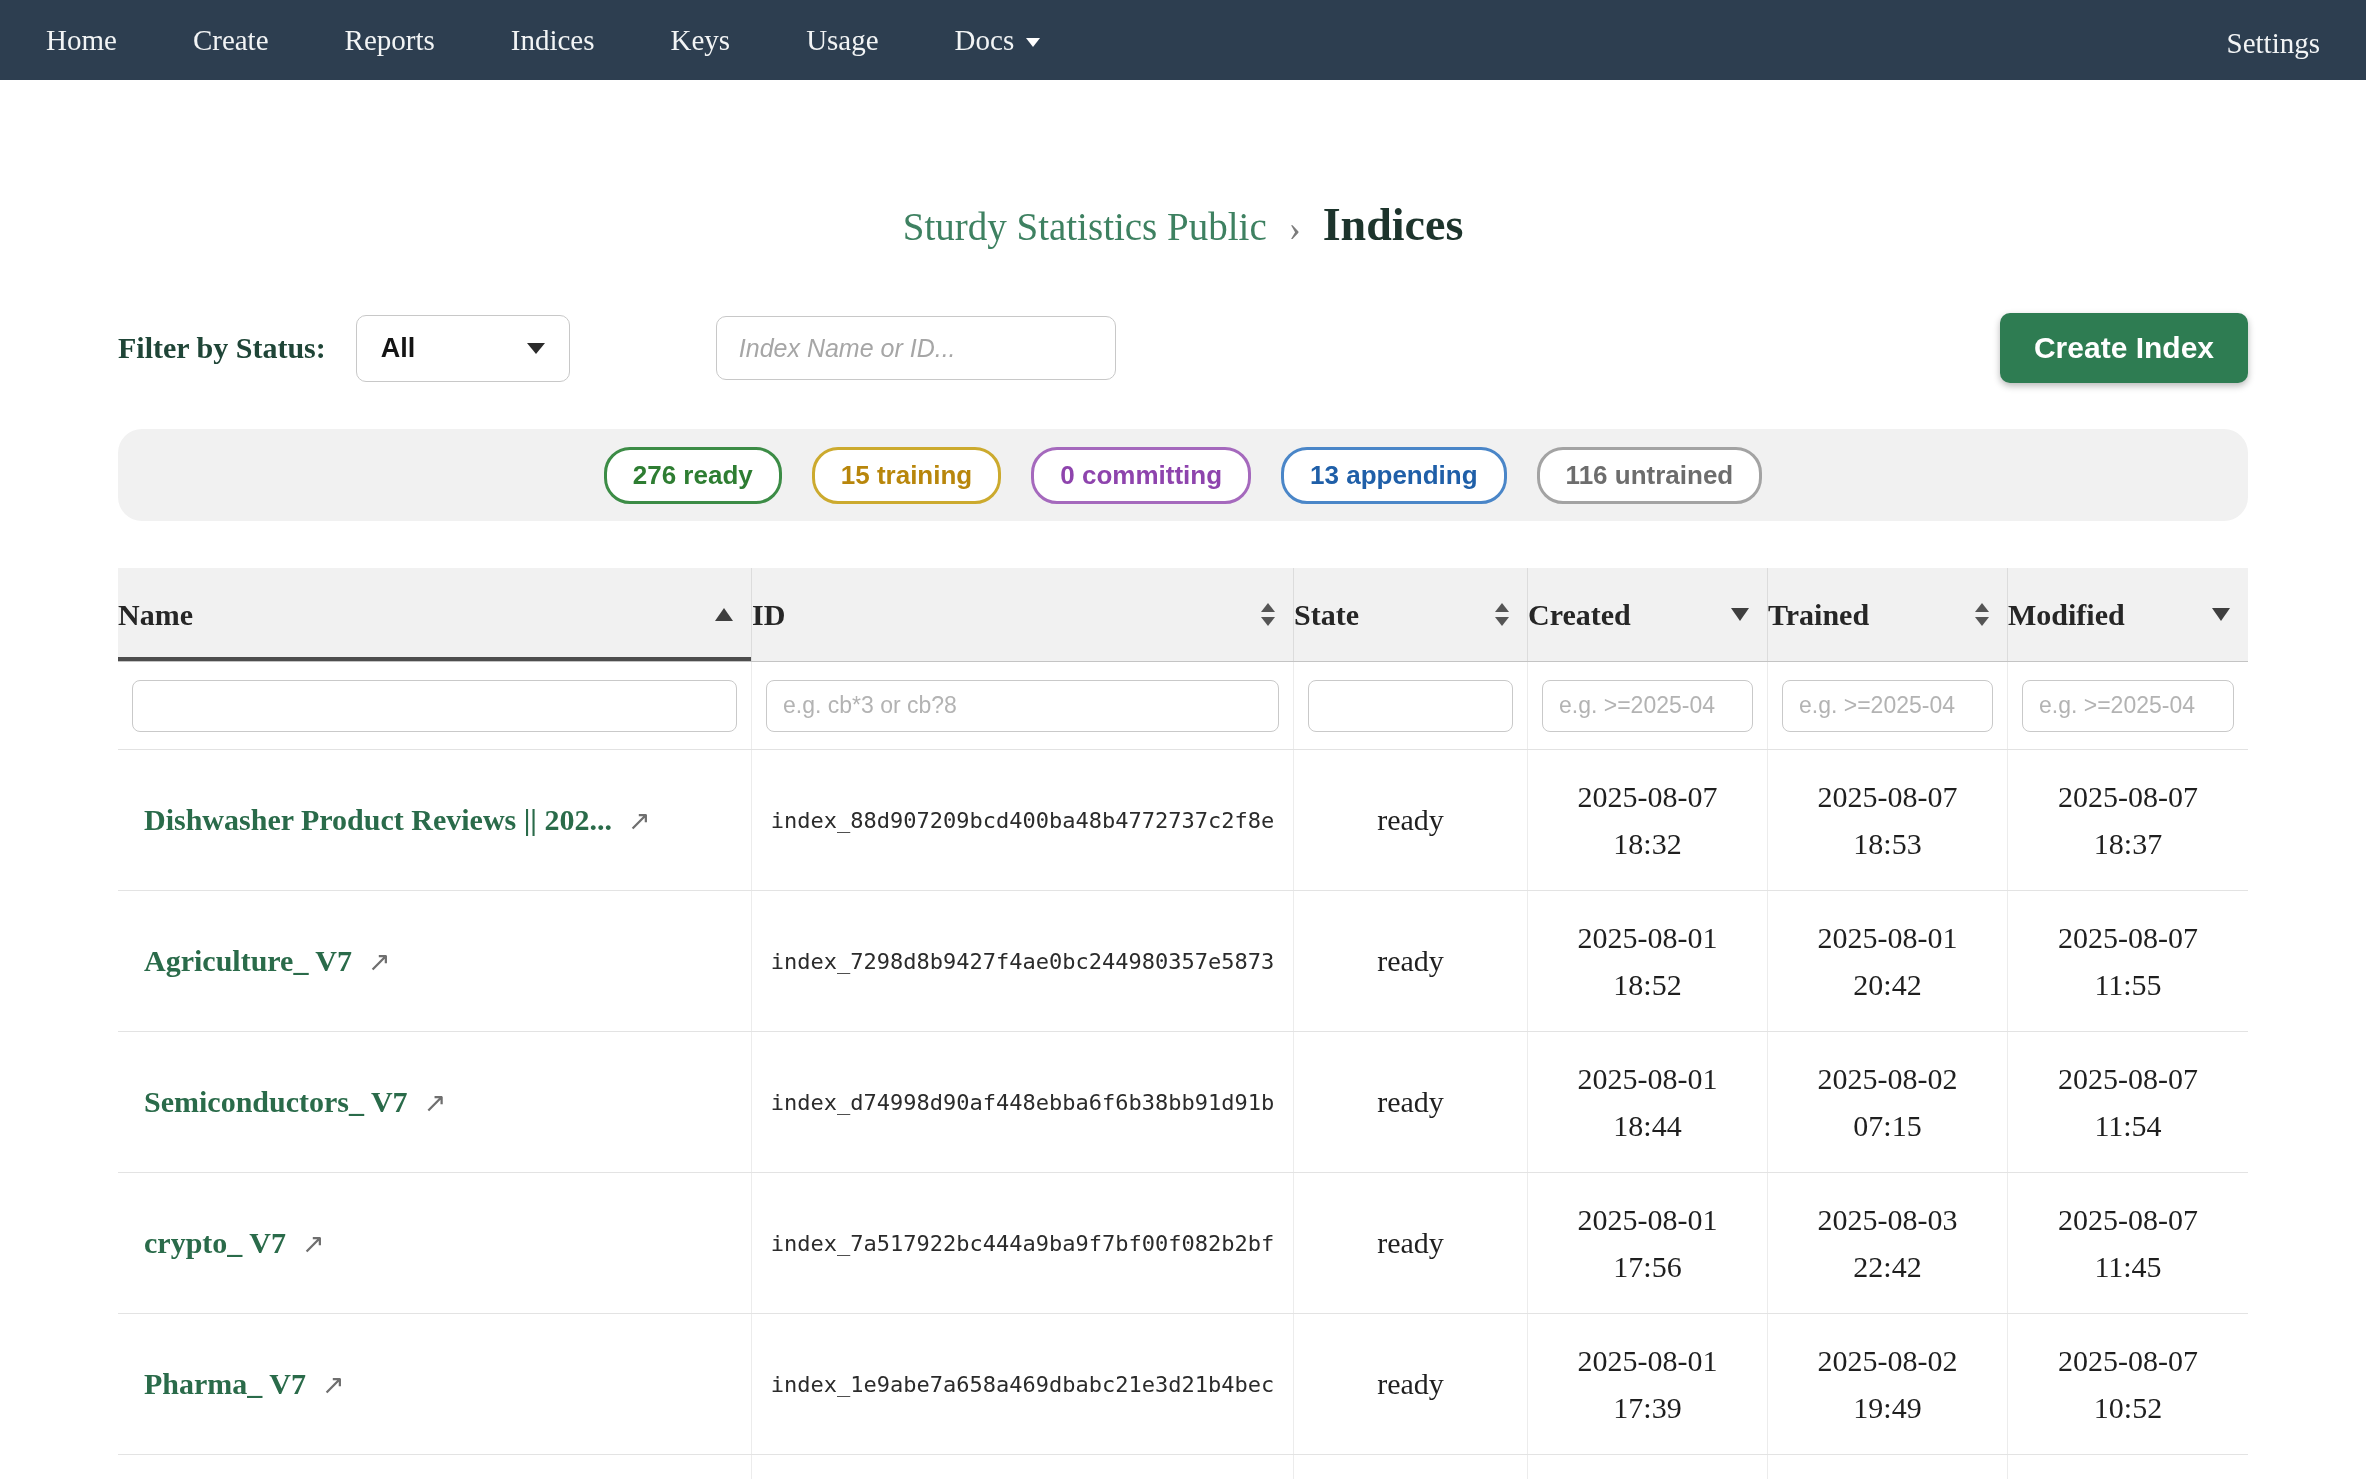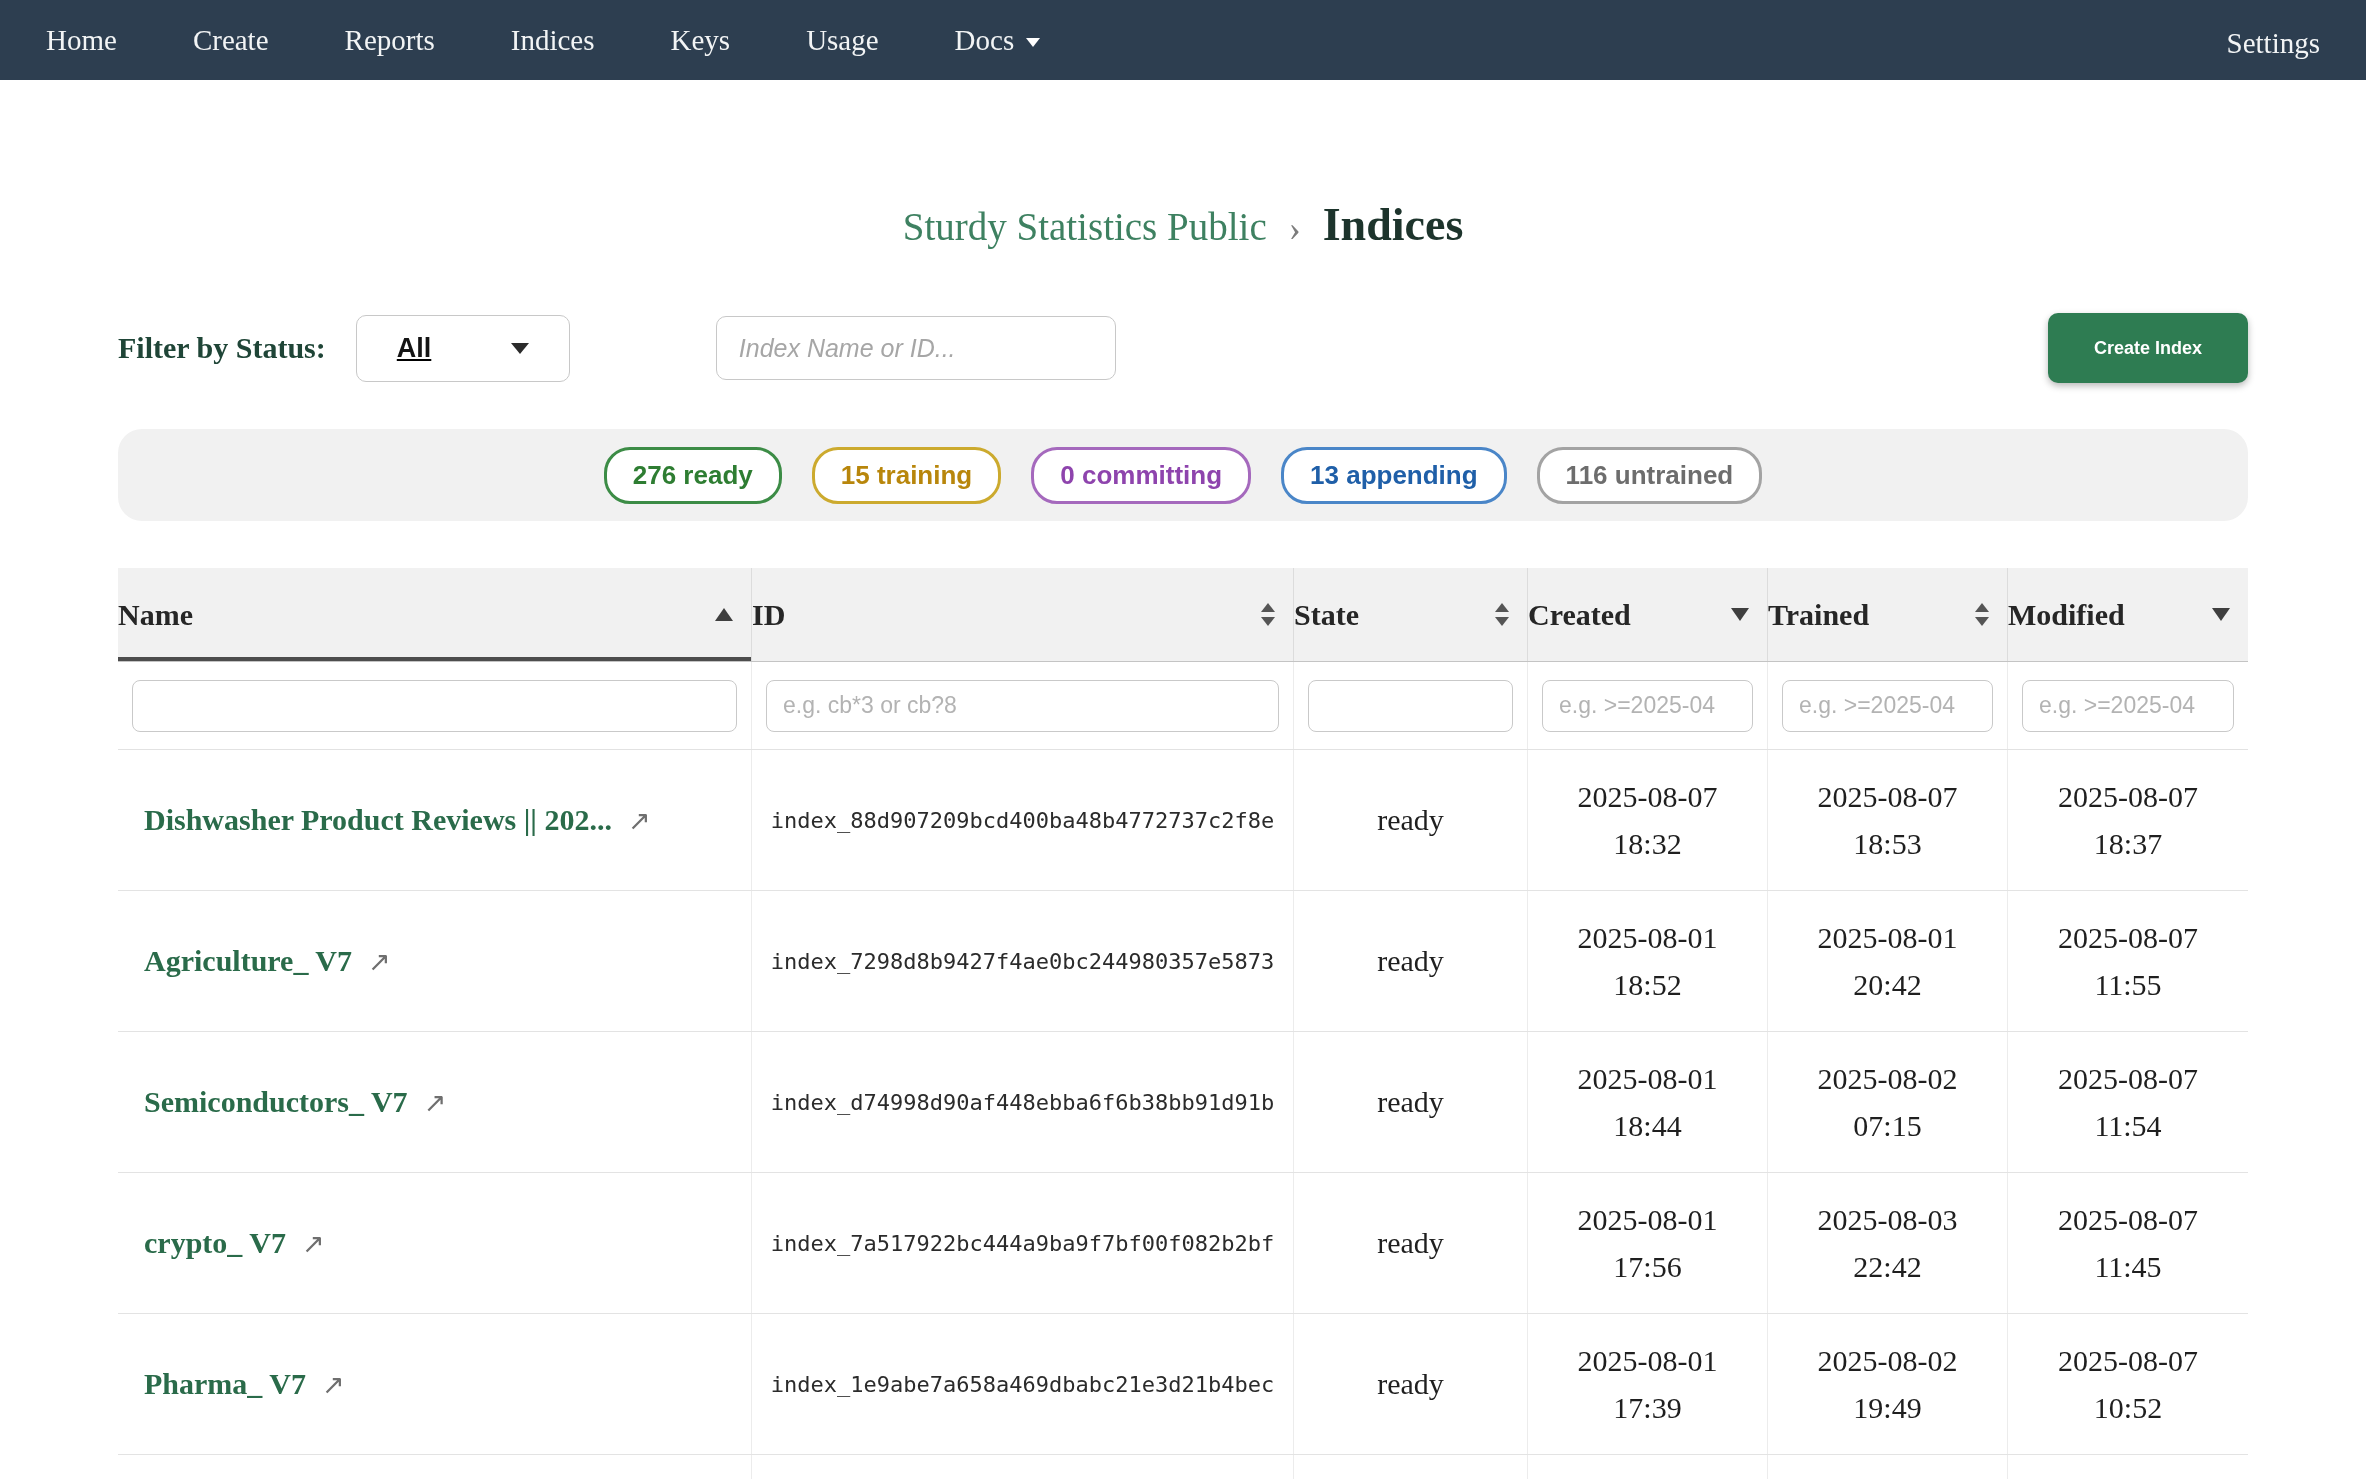--- a/index.html
+++ b/index.html
@@ -16,28 +16,28 @@
   .breadcrumb { margin-top:118px; text-align:center; }
   .bc-parent { color:#3e8161; font-size:39px; cursor:pointer; }
   .bc-sep { color:#7c7c7c; font-size:36px; margin:0 18px; }
   .bc-current { color:#1d342c; font-size:46px; font-weight:bold; }
 
   
   .toolbar { display:flex; align-items:center; margin:62px 118px 0; }
   .filter-label { font-size:30px; font-weight:bold; color:#1f4537; }
   .status-select { margin-left:30px; width:214px; height:67px; border:1px solid #c8c8c8; border-radius:10px;
                    background:#fff; display:flex; align-items:center; justify-content:space-between;
-                   padding:0 40px; cursor:pointer;text-decoration:underline; }
+                   padding:0 24px; cursor:pointer; }
   .status-select .val { font-family:"Liberation Sans", sans-serif; font-size:27px; font-weight:bold; color:#141414; }
   .sel-caret { width:0; height:0; border-left:9px solid transparent; border-right:9px solid transparent; border-top:11px solid #2b2b2b; }
   .search-input { margin-left:146px; width:400px; height:64px; border:1px solid #c8c8c8; border-radius:10px;
                   padding:0 22px; font-family:"Liberation Sans", sans-serif; font-size:25px; color:#333; outline:none;font-style:italic; }
   .search-input::placeholder { color:#a6a6a6; }
-  .create-btn { margin-left:auto; width:200px; height:70px; background:#2e7c52; border:none; border-radius:10px;
-                color:#fff; font-family:"Liberation Sans", sans-serif; font-size:18px; font-weight:bold;
+  .create-btn { margin-left:auto; width:248px; height:70px; background:#2e7c52; border:none; border-radius:10px;
+                color:#fff; font-family:"Liberation Sans", sans-serif; font-size:30px; font-weight:bold;
                 cursor:pointer; box-shadow:0 3px 7px rgba(0,0,0,0.28); }
 
   
   .status-bar { margin:46px 118px 0; height:92px; background:#f1f1f1; border-radius:24px;
                 display:flex; align-items:center; justify-content:center; gap:30px; }
   .status-badge { background:#fff; border:3px solid #999; border-radius:26px; padding:10px 26px;
                   font-family:"Liberation Sans", sans-serif; font-size:26px; font-weight:bold; cursor:pointer; }
 
   
   .table { margin:47px 118px 0; }

